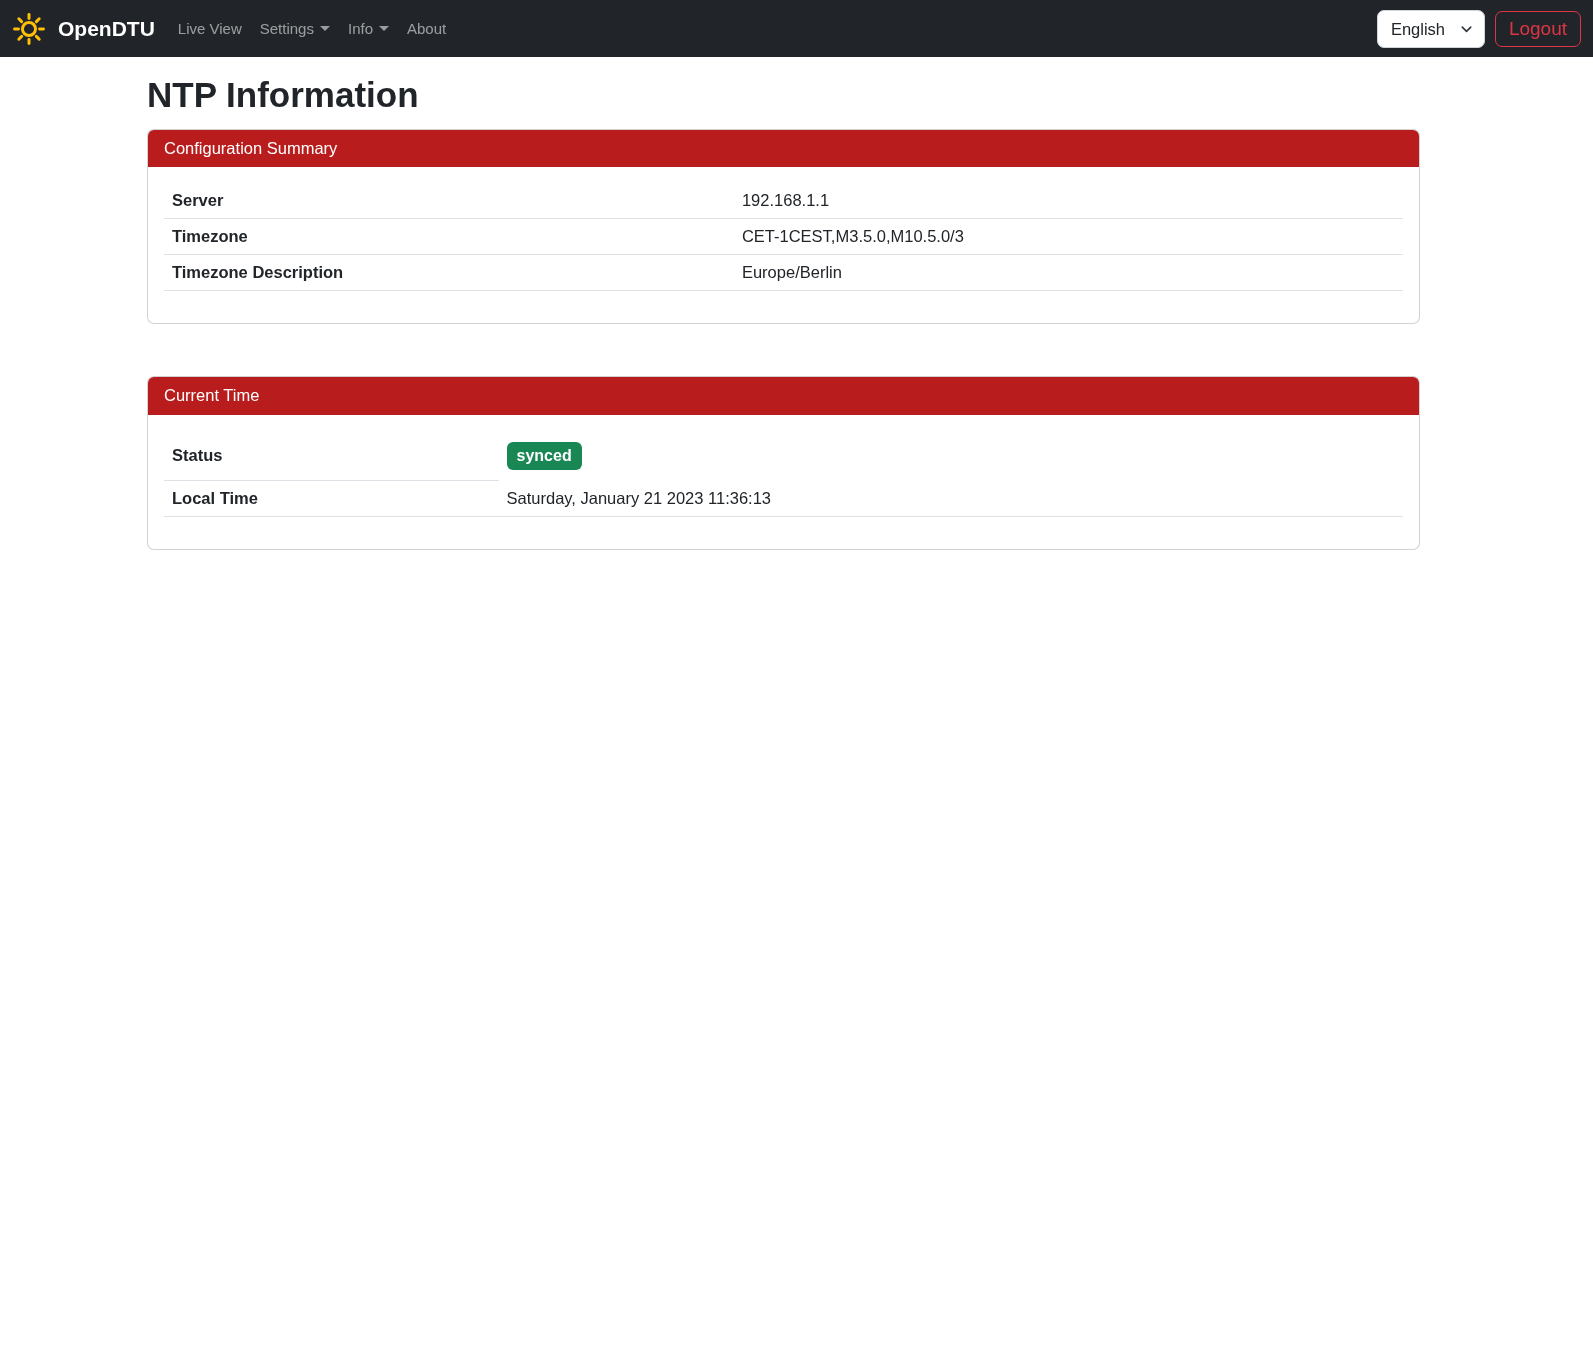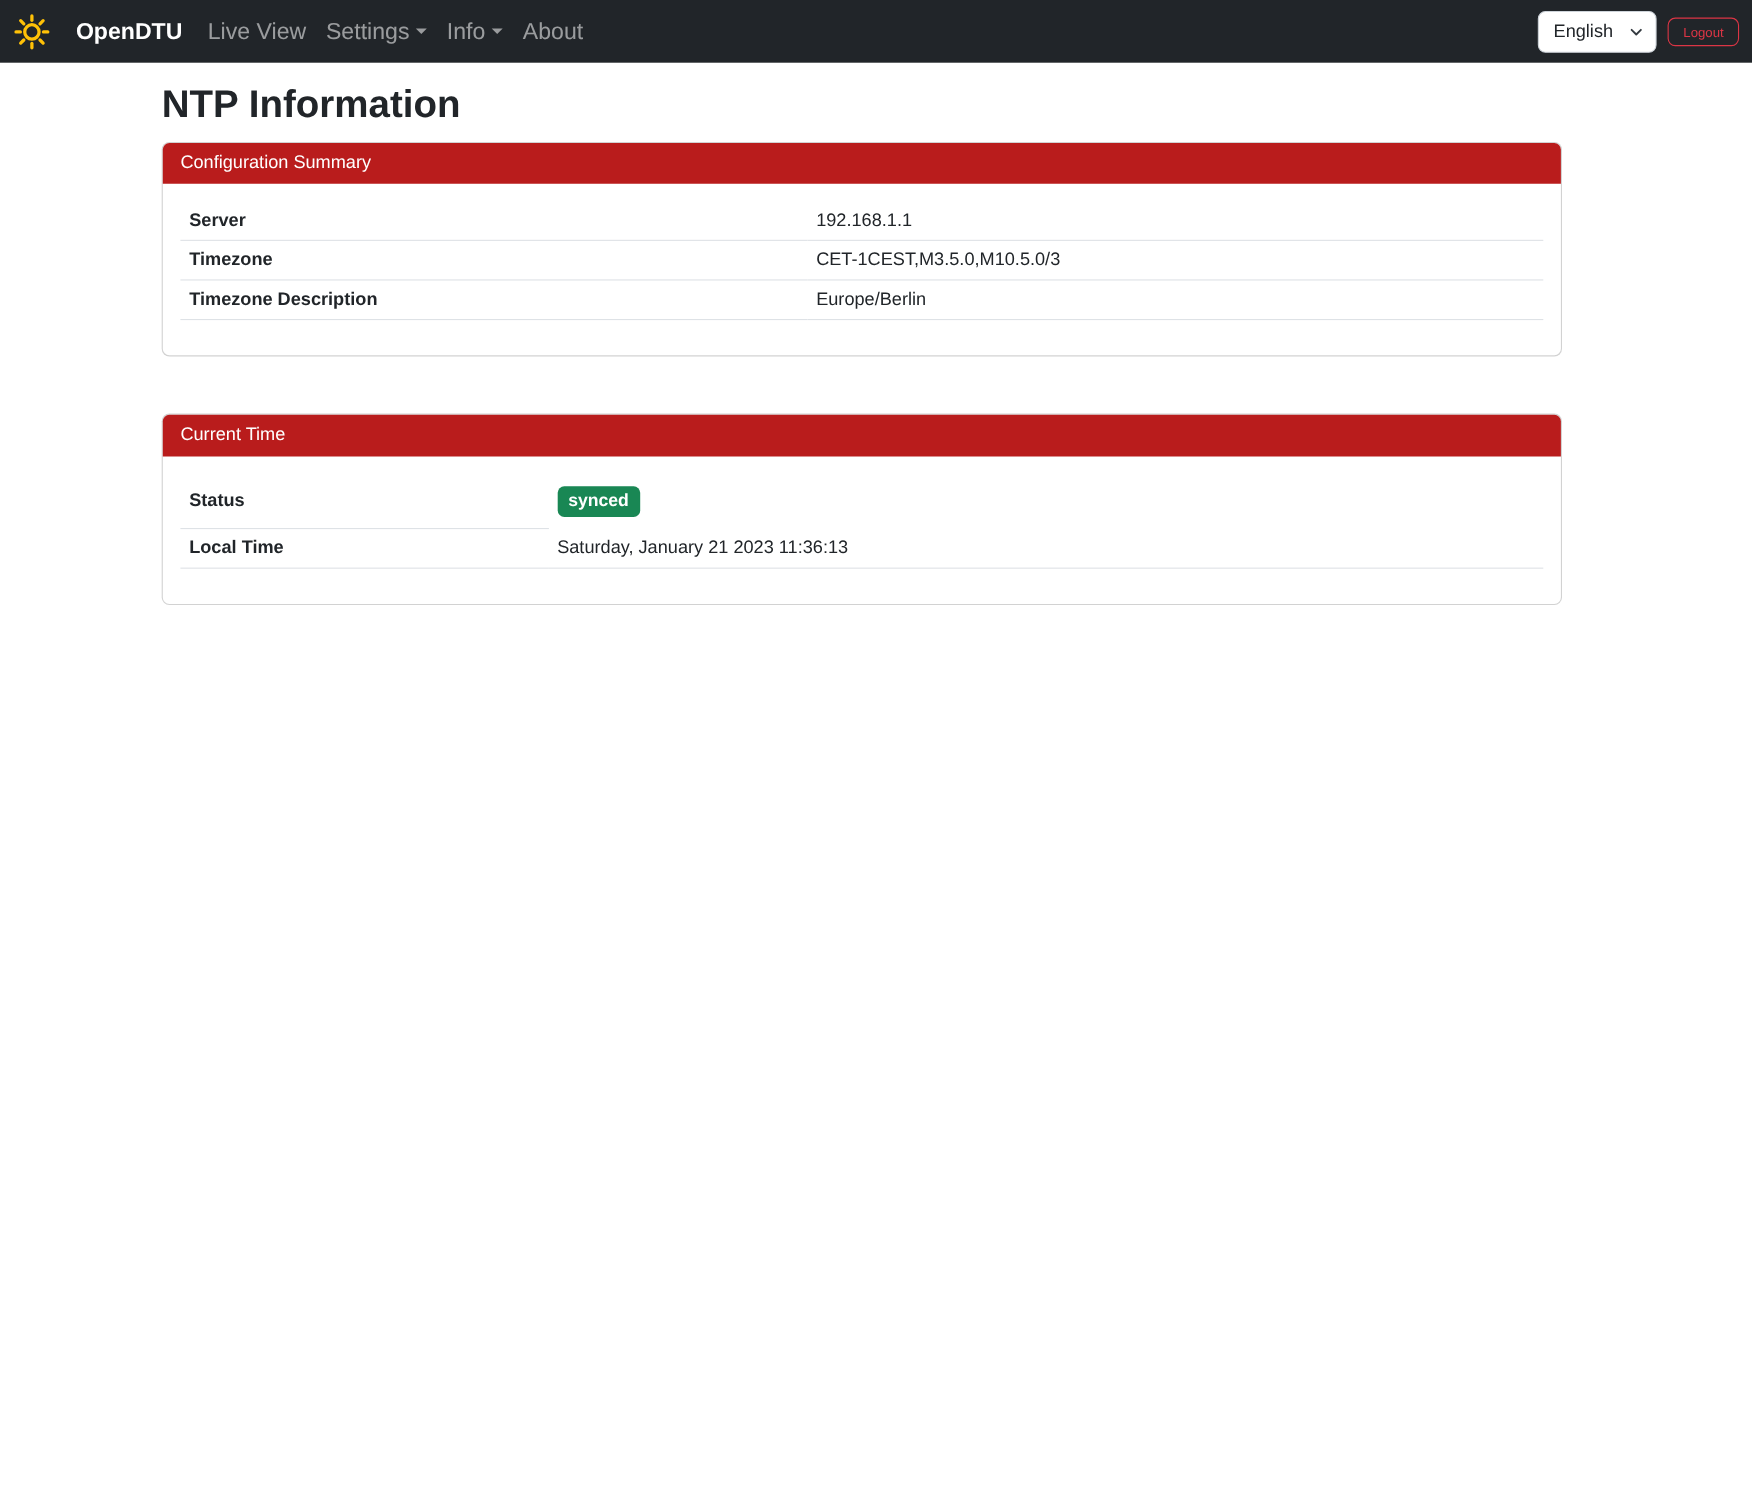--- a/index.html
+++ b/index.html
@@ -17,40 +17,40 @@
   .navbar {
     height: 57px;
     background: #212529;
     display: flex;
     align-items: center;
     padding: 0 12px;
   }
   .brand {
     display: flex;
     align-items: center;
-    gap: 23px;
+    gap: 12px;
     color: #ffffff;
     font-size: 21px;
     font-weight: 600;
     text-decoration: none;
     margin-right: 14px;
     cursor: pointer;
   }
   .brand svg { display: block; }
   .nav-links {
     display: flex;
     align-items: center;
     list-style: none;
   }
   .nav-link {
     display: inline-flex;
     align-items: center;
     color: rgba(255,255,255,0.55);
     text-decoration: none;
-    font-size: 21px;
+    font-size: 15px;
     padding: 8px 9px;
     cursor: pointer;
   }
   .caret {
     display: inline-block;
     margin-left: 6px;
     vertical-align: 2px;
     border-top: 5px solid;
     border-right: 5px solid transparent;
     border-left: 5px solid transparent;
@@ -81,24 +81,24 @@
     top: 50%;
     transform: translateY(-50%);
     pointer-events: none;
     display: flex;
   }
   .logout-btn {
     background: transparent;
     border: 1px solid #dc3545;
     color: #dc3545;
     font-family: "Liberation Sans", "DejaVu Sans", sans-serif;
-    font-size: 12px;
+    font-size: 19px;
     border-radius: 7px;
     padding: 6px 13px;
-    height: 26px;
+    height: 36px;
     cursor: pointer;
   }
 
   
   .main {
     width: 1273px;
     margin-left: 147px;
     padding-top: 17px;
   }
   .page-title {

